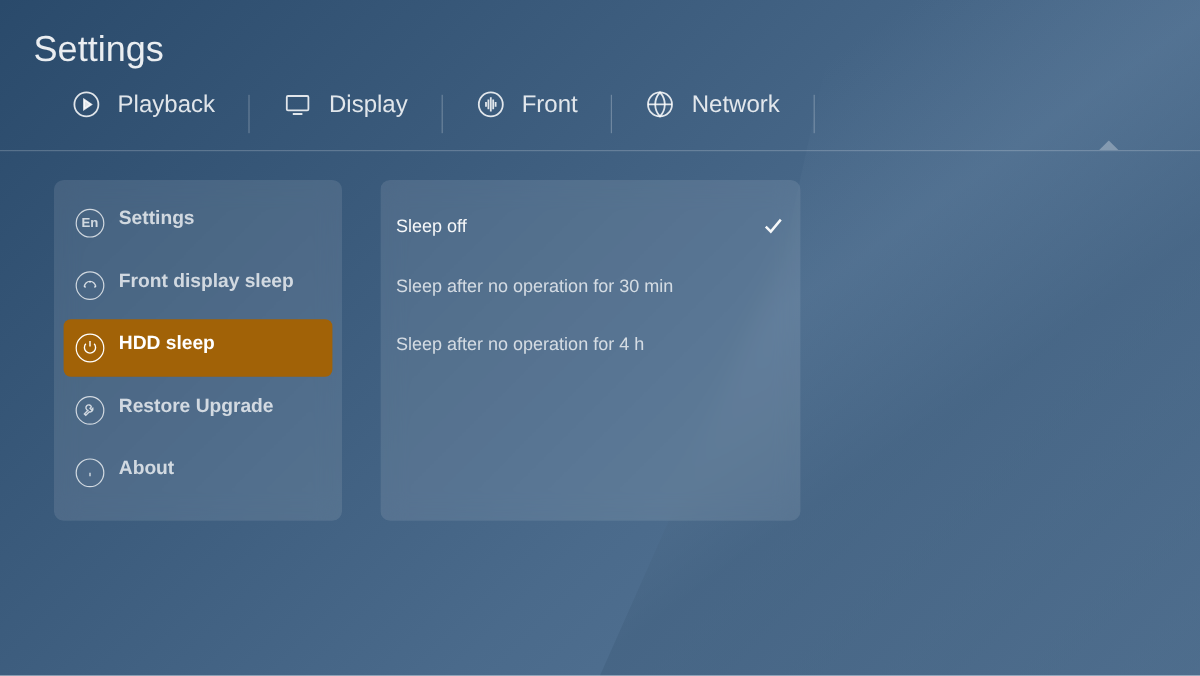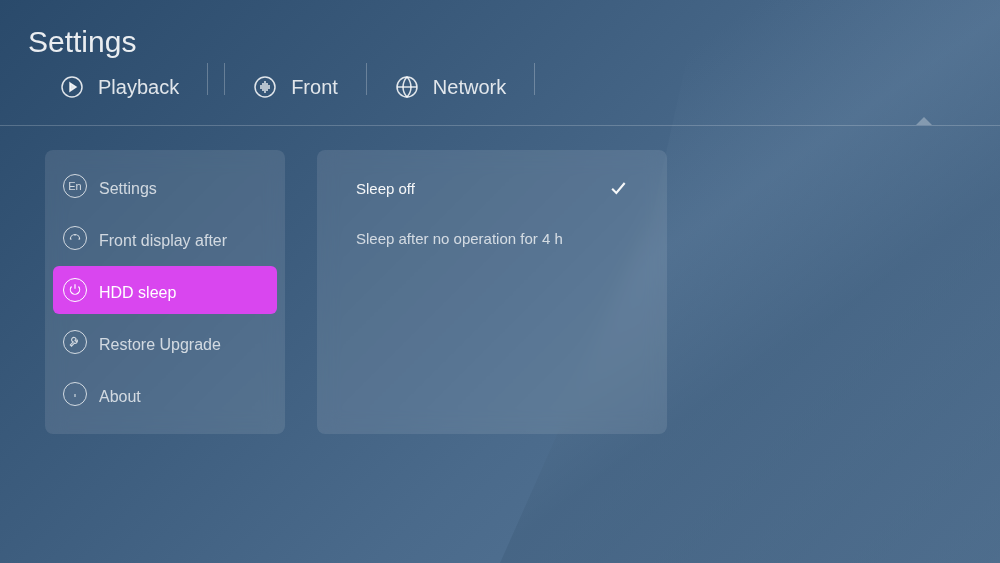--- a/index.html
+++ b/index.html
@@ -38,21 +38,21 @@
       font-weight: 300;
       color: rgba(255, 255, 255, 0.9);
     }
     
     .tabs {
       position: absolute;
       top: 63px;
       left: 0;
       width: 100%;
       display: flex;
-      align-items: flex-start;
+      align-items: flex-end;
       padding: 0 40px;
     }
     
     .tab {
       display: flex;
       align-items: center;
       gap: 14px;
       padding: 12px 20px;
       color: rgba(255, 255, 255, 0.85);
       font-size: 20px;
@@ -119,33 +119,33 @@
     .sidebar-panel {
       width: 240px;
       background: rgba(255, 255, 255, 0.1);
       border-radius: 8px;
       padding: 12px 8px;
       backdrop-filter: blur(10px);
     }
     
     .sidebar-item {
       display: flex;
-      align-items: flex-end;
+      align-items: flex-start;
       gap: 12px;
       padding: 12px 10px;
       border-radius: 6px;
       color: rgba(255, 255, 255, 0.75);
       font-size: 16px;
-      font-weight: 400;
+      font-weight: 700;
       cursor: pointer;
       margin-bottom: 4px;
     }
     
     .sidebar-item.selected {
-      background: #d946ef;
+      background: #a16207;
       color: #fff;
     }
     
     .sidebar-item-icon {
       width: 24px;
       height: 24px;
       border: 1.5px solid currentColor;
       border-radius: 50%;
       display: flex;
       align-items: center;
@@ -164,21 +164,21 @@
       background: rgba(255, 255, 255, 0.1);
       border-radius: 8px;
       padding: 12px 0;
       backdrop-filter: blur(10px);
     }
     
     .option-item {
       display: flex;
       align-items: center;
       justify-content: space-between;
-      padding: 16px 39px;
+      padding: 16px 13px;
       color: rgba(255, 255, 255, 0.75);
       font-size: 15px;
       font-weight: 300;
       cursor: pointer;
     }
     
     .option-item.selected {
       color: rgba(255, 255, 255, 0.95);
     }
     
@@ -204,20 +204,29 @@
   <div class="tab">
     <span class="tab-icon">
       <svg viewBox="0 0 24 24" fill="none" stroke="currentColor" stroke-width="1.5">
         <circle cx="12" cy="12" r="10"></circle>
         <path d="M10 8l6 4-6 4V8z" fill="currentColor"></path>
       </svg>
     </span>
     <span>Playback</span>
   </div>
   <div class="tab-divider"></div>
+  <div class="tab">
+    <span class="tab-icon">
+      <svg viewBox="0 0 24 24" fill="none" stroke="currentColor" stroke-width="1.5">
+        <rect x="3" y="5" width="18" height="12" rx="1"></rect>
+        <line x1="8" y1="20" x2="16" y2="20"></line>
+      </svg>
+    </span>
+    <span>Display</span>
+  </div>
   <div class="tab-divider"></div>
   <div class="tab">
     <span class="tab-icon">
       <svg viewBox="0 0 24 24" fill="none" stroke="currentColor" stroke-width="1.5">
         <circle cx="12" cy="12" r="10"></circle>
         <line x1="8" y1="10" x2="8" y2="14"></line>
         <line x1="10" y1="8" x2="10" y2="16"></line>
         <line x1="12" y1="6" x2="12" y2="18"></line>
         <line x1="14" y1="8" x2="14" y2="16"></line>
         <line x1="16" y1="10" x2="16" y2="14"></line>
@@ -250,21 +259,21 @@
     </div>
     <div class="sidebar-item">
       <span class="sidebar-item-icon">
         <svg viewBox="0 0 24 24" fill="none" stroke="currentColor" stroke-width="2">
           <path d="M4 14a8 8 0 0 1 16 0"></path>
           <line x1="4" y1="14" x2="6" y2="14"></line>
           <line x1="18" y1="14" x2="20" y2="14"></line>
           <line x1="12" y1="6" x2="12" y2="8"></line>
         </svg>
       </span>
-      <span>Front display after</span>
+      <span>Front display sleep</span>
     </div>
     <div class="sidebar-item selected">
       <span class="sidebar-item-icon">
         <svg viewBox="0 0 24 24" fill="none" stroke="currentColor" stroke-width="2">
           <path d="M18 6a8 8 0 1 1-12 0"></path>
           <line x1="12" y1="2" x2="12" y2="10"></line>
         </svg>
       </span>
       <span>HDD sleep</span>
     </div>
@@ -290,16 +299,19 @@
   <div class="options-panel">
     <div class="option-item selected">
       <span>Sleep off</span>
       <span class="checkmark">
         <svg viewBox="0 0 24 24" fill="none" stroke="currentColor" stroke-width="2.5">
           <polyline points="5 13 10 18 20 6"></polyline>
         </svg>
       </span>
     </div>
     <div class="option-item">
+      <span>Sleep after no operation for 30 min</span>
+    </div>
+    <div class="option-item">
       <span>Sleep after no operation for 4 h</span>
     </div>
   </div>
 </div>
 
 </body></html>

